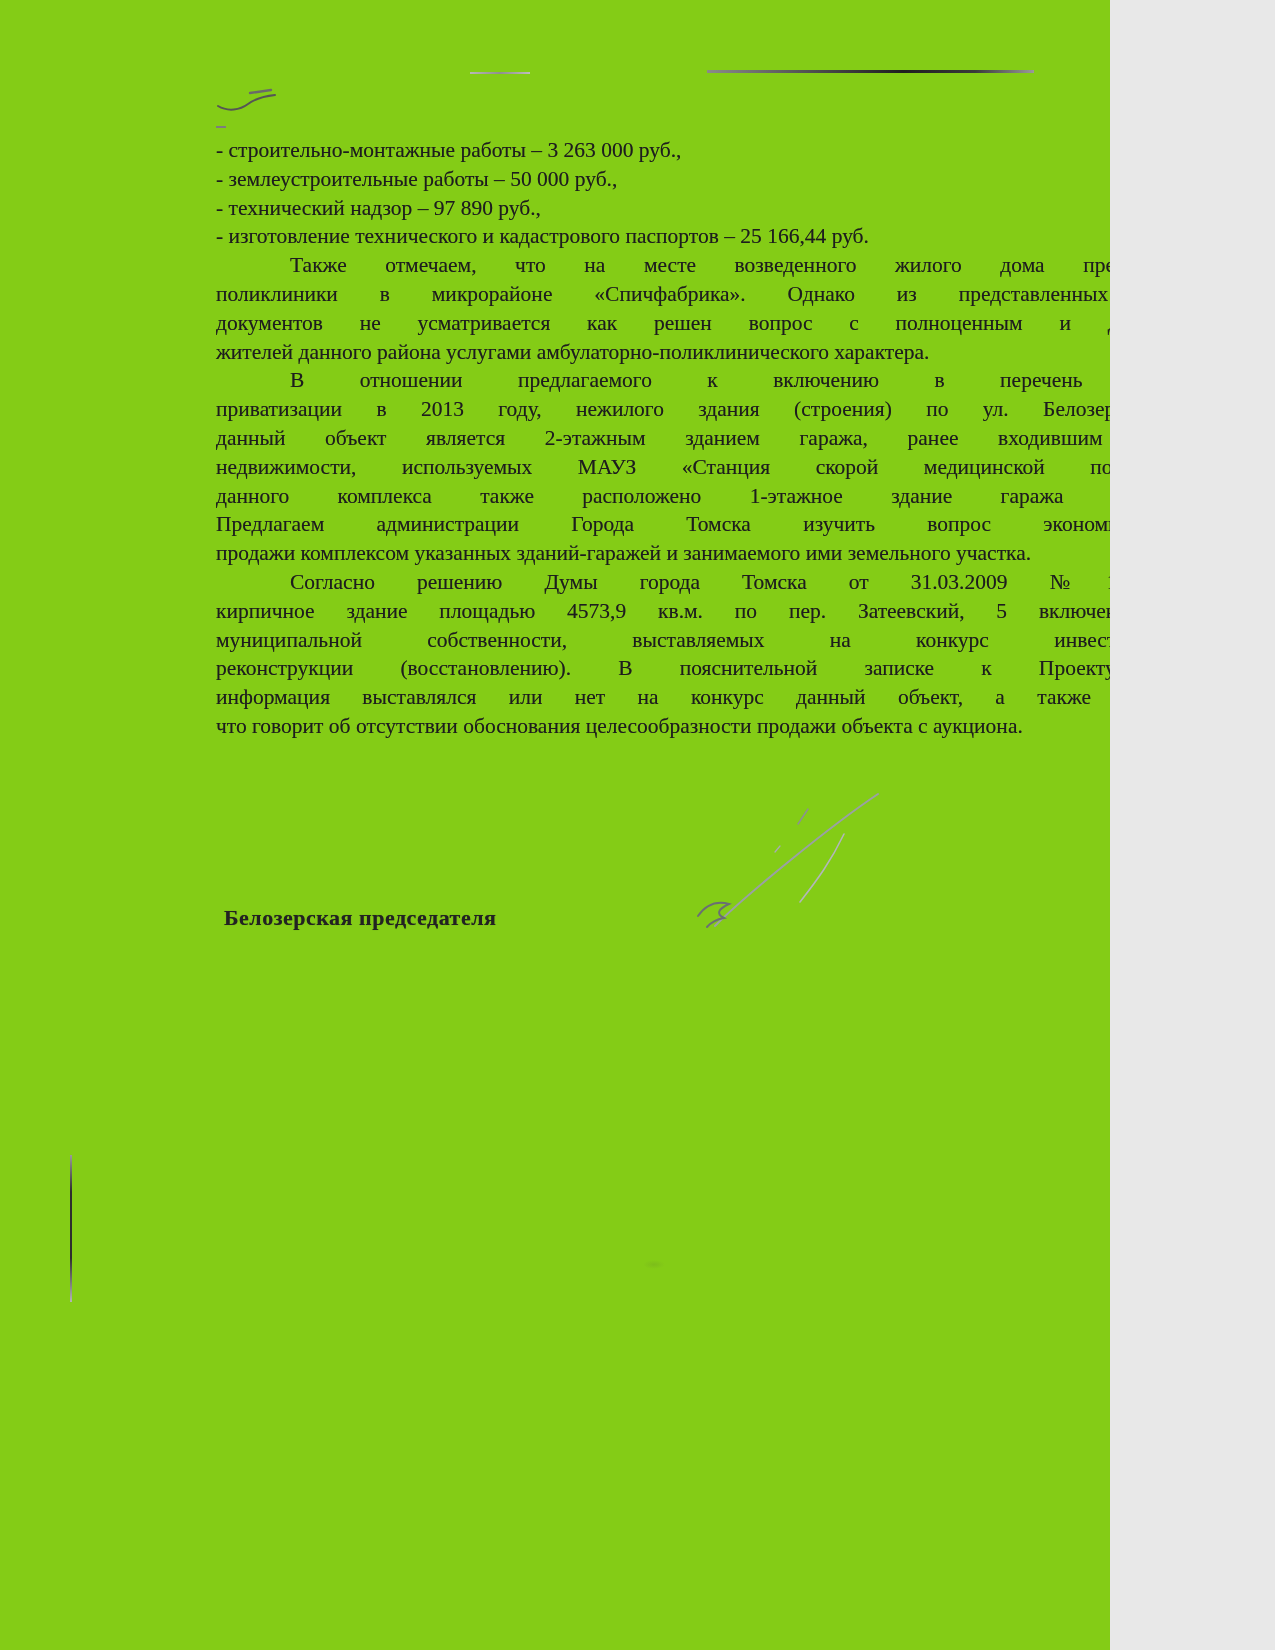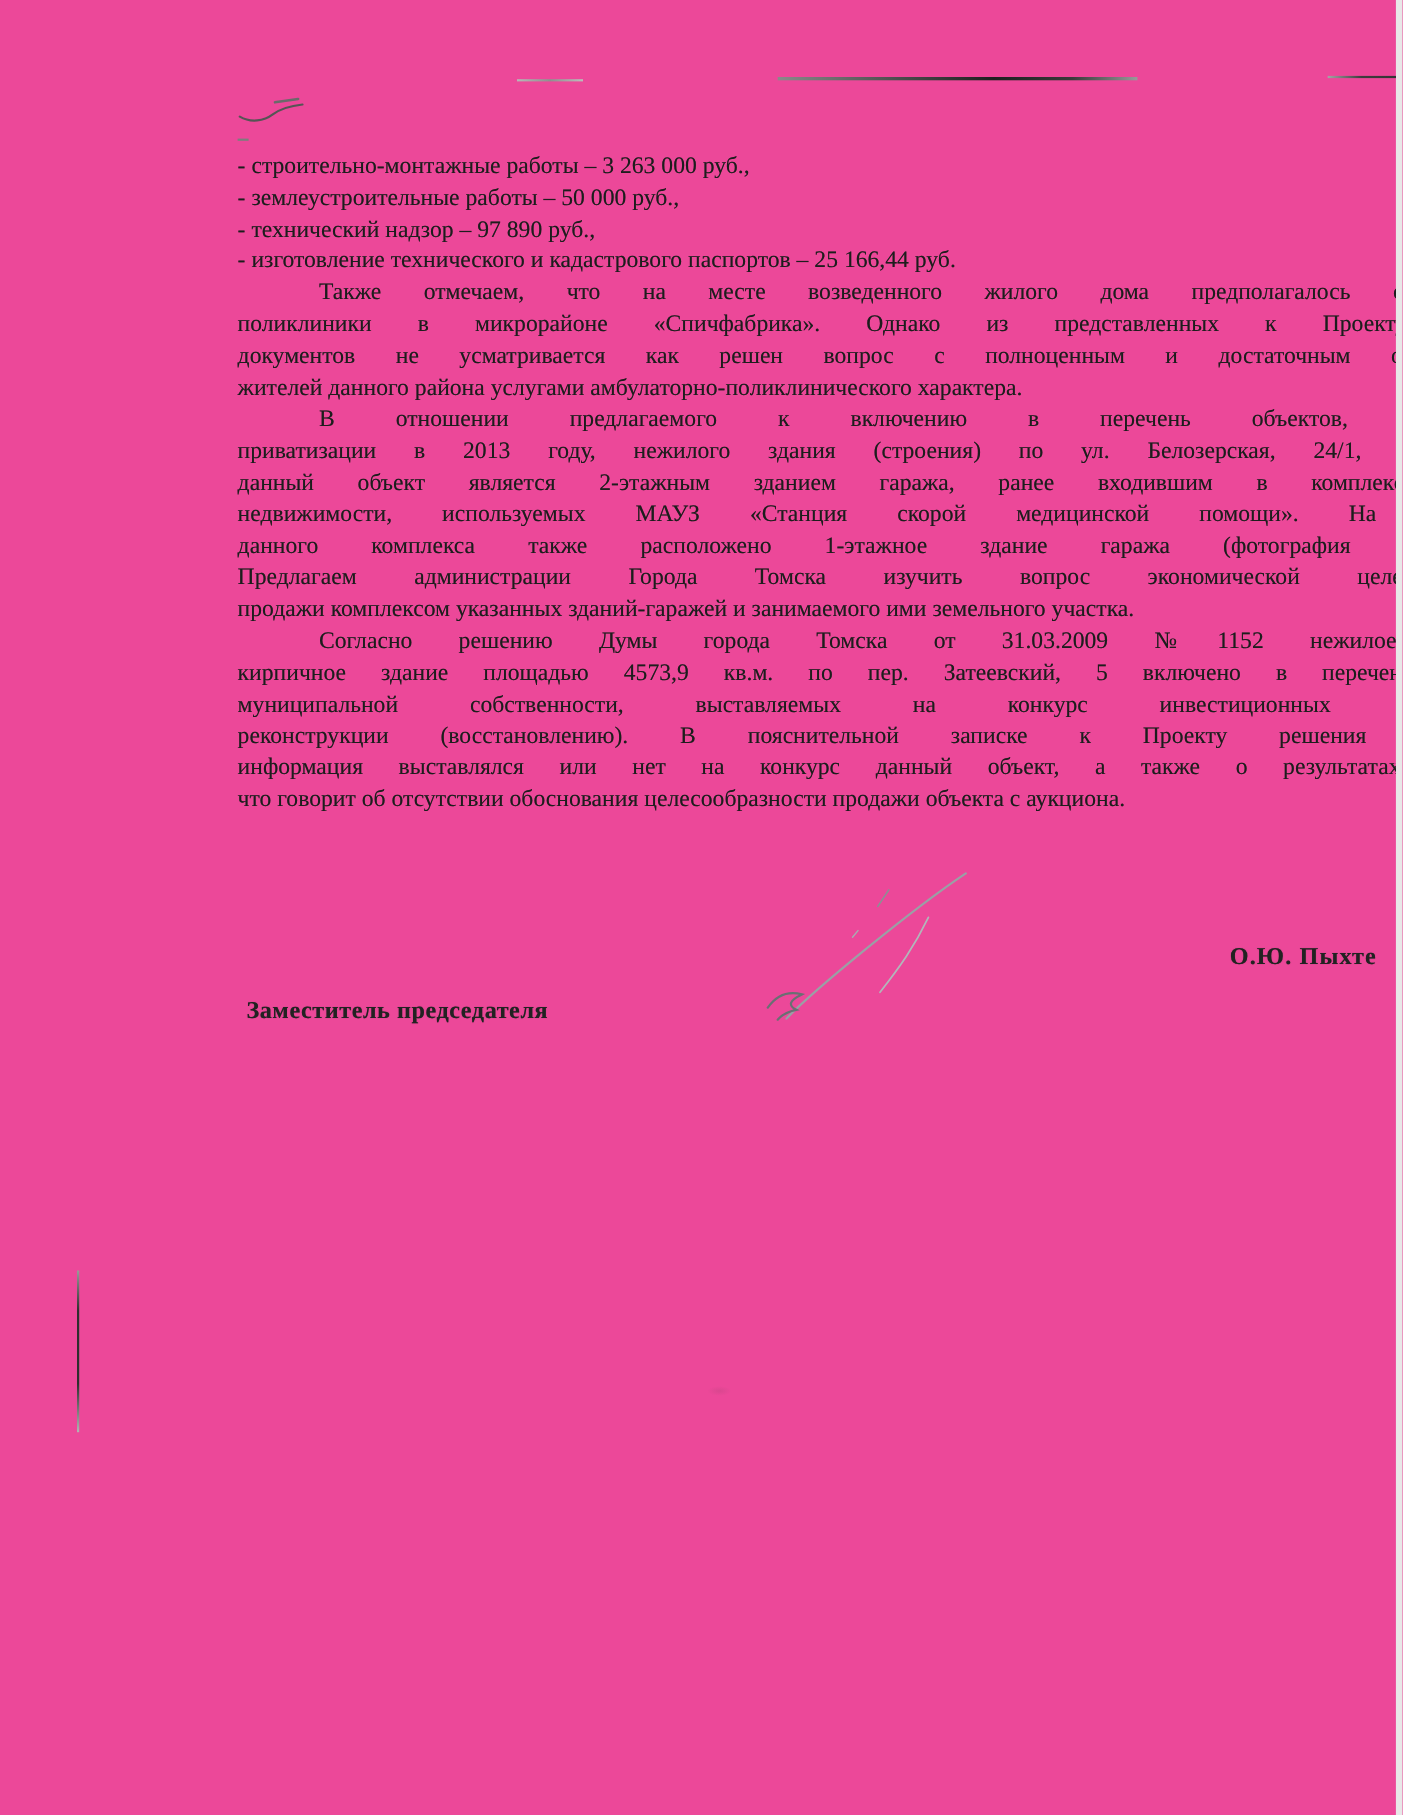--- a/index.html
+++ b/index.html
@@ -1,20 +1,20 @@
 <!DOCTYPE html>
 <html><head>
 <meta charset="utf-8">
 <style>
   html,body{margin:0;padding:0;}
   body{background:#e8e8e8;}
   .page{
     position:relative;
-    width:1269px;height:1650px;
-    background:#ec4899;
+    width:1110px;height:1650px;
+    background:#84cc16;
     overflow:hidden;
     font-family:"Liberation Serif","DejaVu Serif",serif;
   }
   
   .doc{
     position:absolute;
     left:216px;top:136px;width:1142px;
     font-size:21.5px;line-height:28.8px;
     color:#1d1d1d;
     text-shadow:0 0 0.6px rgba(40,40,40,0.55);
@@ -84,21 +84,21 @@
     <div class="ln jst">Предлагаем администрации Города Томска изучить вопрос экономической целесообразн</div>
     <div class="ln">продажи комплексом указанных зданий-гаражей и занимаемого ими земельного участка.</div>
     <div class="ln jst ind">Согласно решению Думы города Томска от 31.03.2009 №1152 нежилое 2-эта</div>
     <div class="ln jst">кирпичное здание площадью 4573,9 кв.м. по пер. Затеевский, 5 включено в перечень объе</div>
     <div class="ln jst">муниципальной собственности, выставляемых на конкурс инвестиционных проектов</div>
     <div class="ln jst">реконструкции (восстановлению). В пояснительной записке к Проекту решения отсутст</div>
     <div class="ln jst">информация выставлялся или нет на конкурс данный объект, а также о результатах конку</div>
     <div class="ln">что говорит об отсутствии обоснования целесообразности продажи объекта с аукциона.</div>
   </div>
 
-  <div class="sig-title">Заместитель председателя</div>
+  <div class="sig-title">Белозерская председателя</div>
 
   <div class="art" style="left:680px;top:782px;">
     <svg width="235" height="155" viewBox="0 0 235 155">
       <path d="M35 144 C 60 118, 150 44, 198 12" fill="none" stroke="#9aa0a5" stroke-width="2" stroke-linecap="round"></path>
       <path d="M120 120 C 138 97, 151 79, 164 52" fill="none" stroke="#b2b6ba" stroke-width="1.6" stroke-linecap="round"></path>
       <path d="M18 134 q 12 -17 31 -12 q -17 8 -5 14 q -11 2 -17 9" fill="none" stroke="#6a6f73" stroke-width="2" stroke-linecap="round"></path>
       <path d="M118 42 l 10 -15" fill="none" stroke="#8b9094" stroke-width="1.5" stroke-linecap="round"></path>
       <path d="M95 70 l 5 -6" fill="none" stroke="#a8adb1" stroke-width="1.3" stroke-linecap="round"></path>
     </svg>
   </div>

